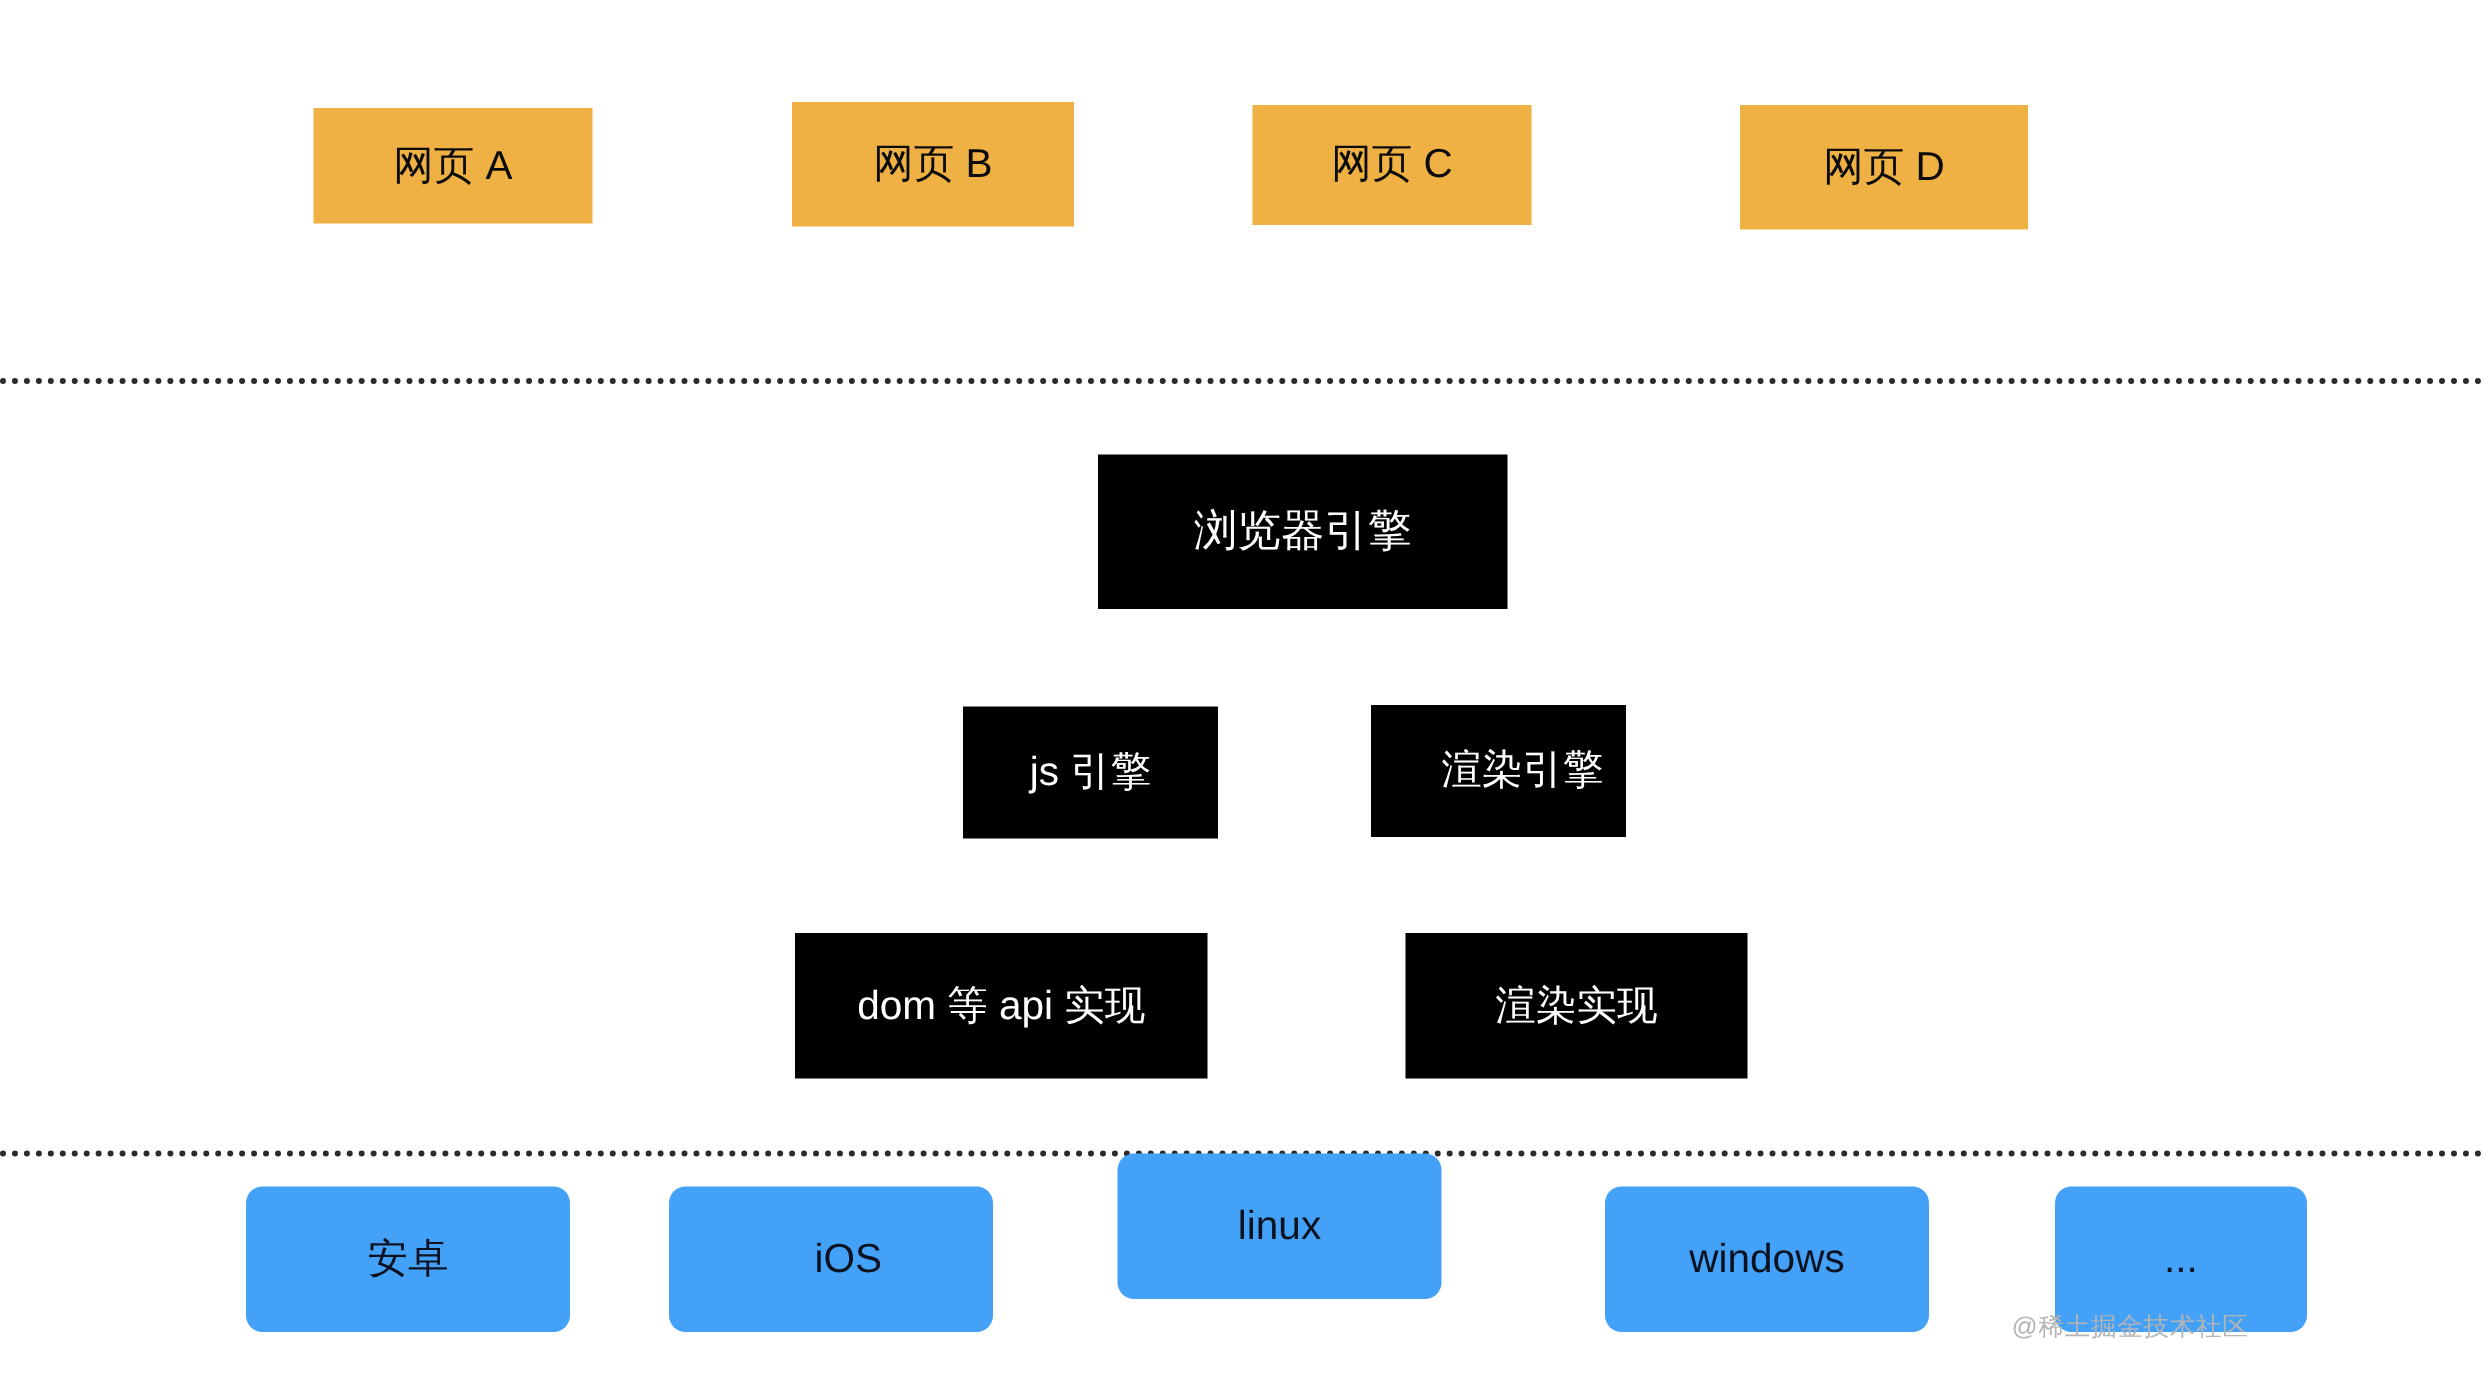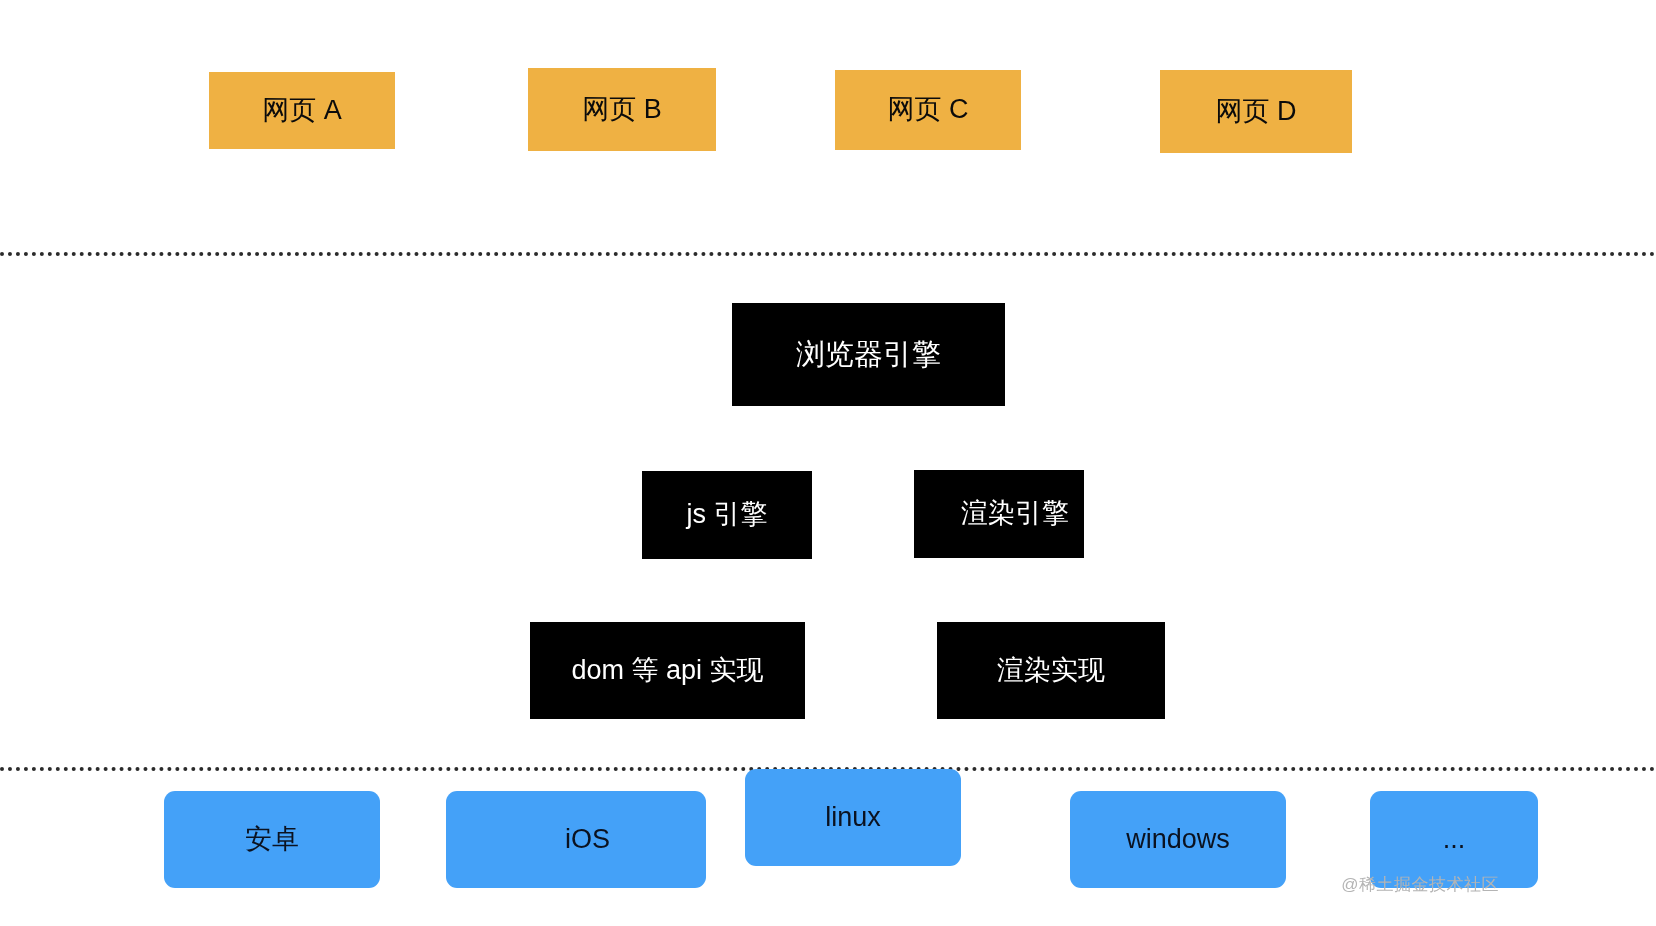--- a/index.html
+++ b/index.html
@@ -93,21 +93,21 @@
   </div>
   <div class="box box-engine" style="left: 937px; top: 622px; width: 228px; height: 97px; font-size: 27px; background: rgb(0, 0, 0); color: rgb(255, 255, 255);">
     <span>渲染实现</span>
   </div>
 
   <div class="divider" style="top: 767px; border-top-color: rgb(43, 43, 43);"></div>
 
   <div class="box box-os" style="left: 164px; top: 791px; width: 216px; height: 97px; background: rgb(68, 161, 248);">
     <span>安卓</span>
   </div>
-  <div class="box box-os" style="left: 446px; top: 791px; width: 260px; height: 97px; background: rgb(68, 161, 248); padding-left: 23px;">
+  <div class="box box-os" style="left: 446px; top: 791px; width: 216px; height: 97px; background: rgb(68, 161, 248); padding-left: 23px;">
     <span>iOS</span>
   </div>
   <div class="box box-os" style="left: 745px; top: 769px; width: 216px; height: 97px; background: rgb(68, 161, 248);">
     <span>linux</span>
   </div>
   <div class="box box-os" style="left: 1070px; top: 791px; width: 216px; height: 97px; background: rgb(68, 161, 248);">
     <span>windows</span>
   </div>
   <div class="box box-os" style="left: 1370px; top: 791px; width: 168px; height: 97px; background: rgb(68, 161, 248);">
     <span>...</span>

